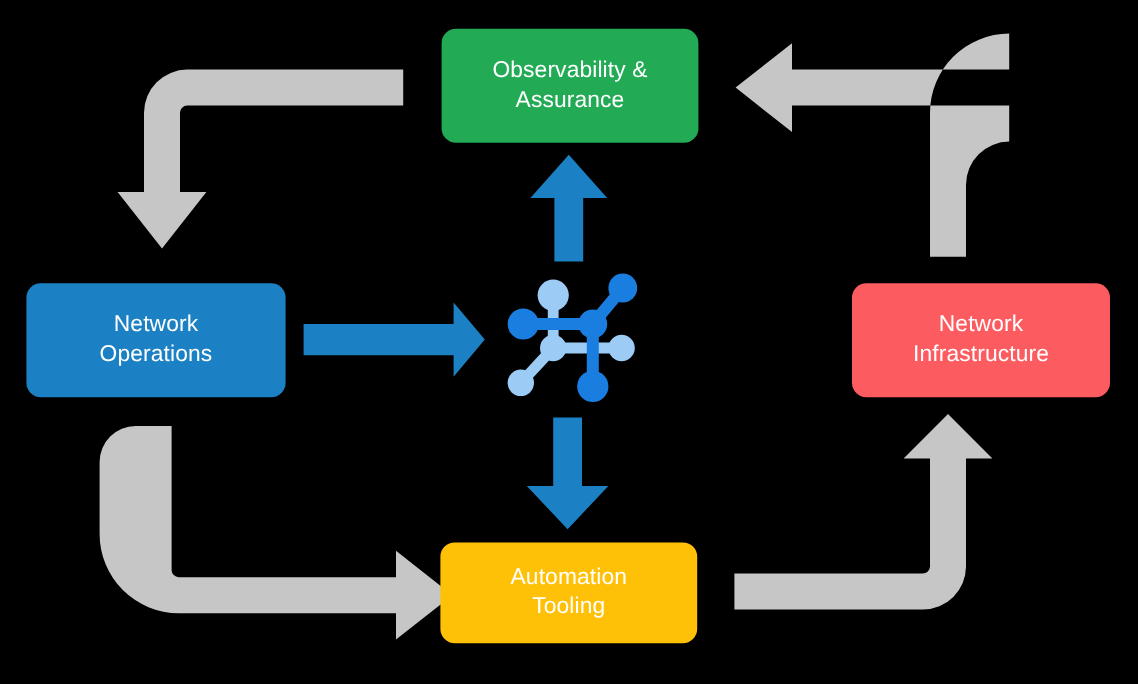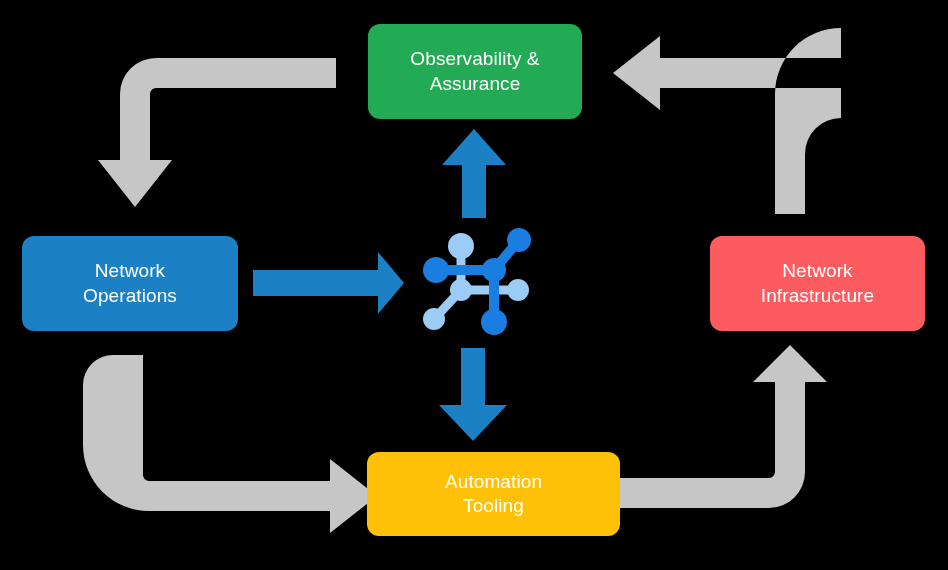--- a/index.html
+++ b/index.html
@@ -63,21 +63,21 @@
   }
   #box-network-infrastructure {
     left: 710px;
     top: 236px;
     width: 215px;
     height: 95px;
   }
   #box-automation-tooling {
     left: 367px;
     top: 452px;
-    width: 253px;
+    width: 214px;
     height: 84px;
   }
 </style>
 </head>
 <body>
 
 <div id="stage">
 
   <svg id="diagram-svg" viewBox="0 0 948 570" xmlns="http://www.w3.org/2000/svg">
 

